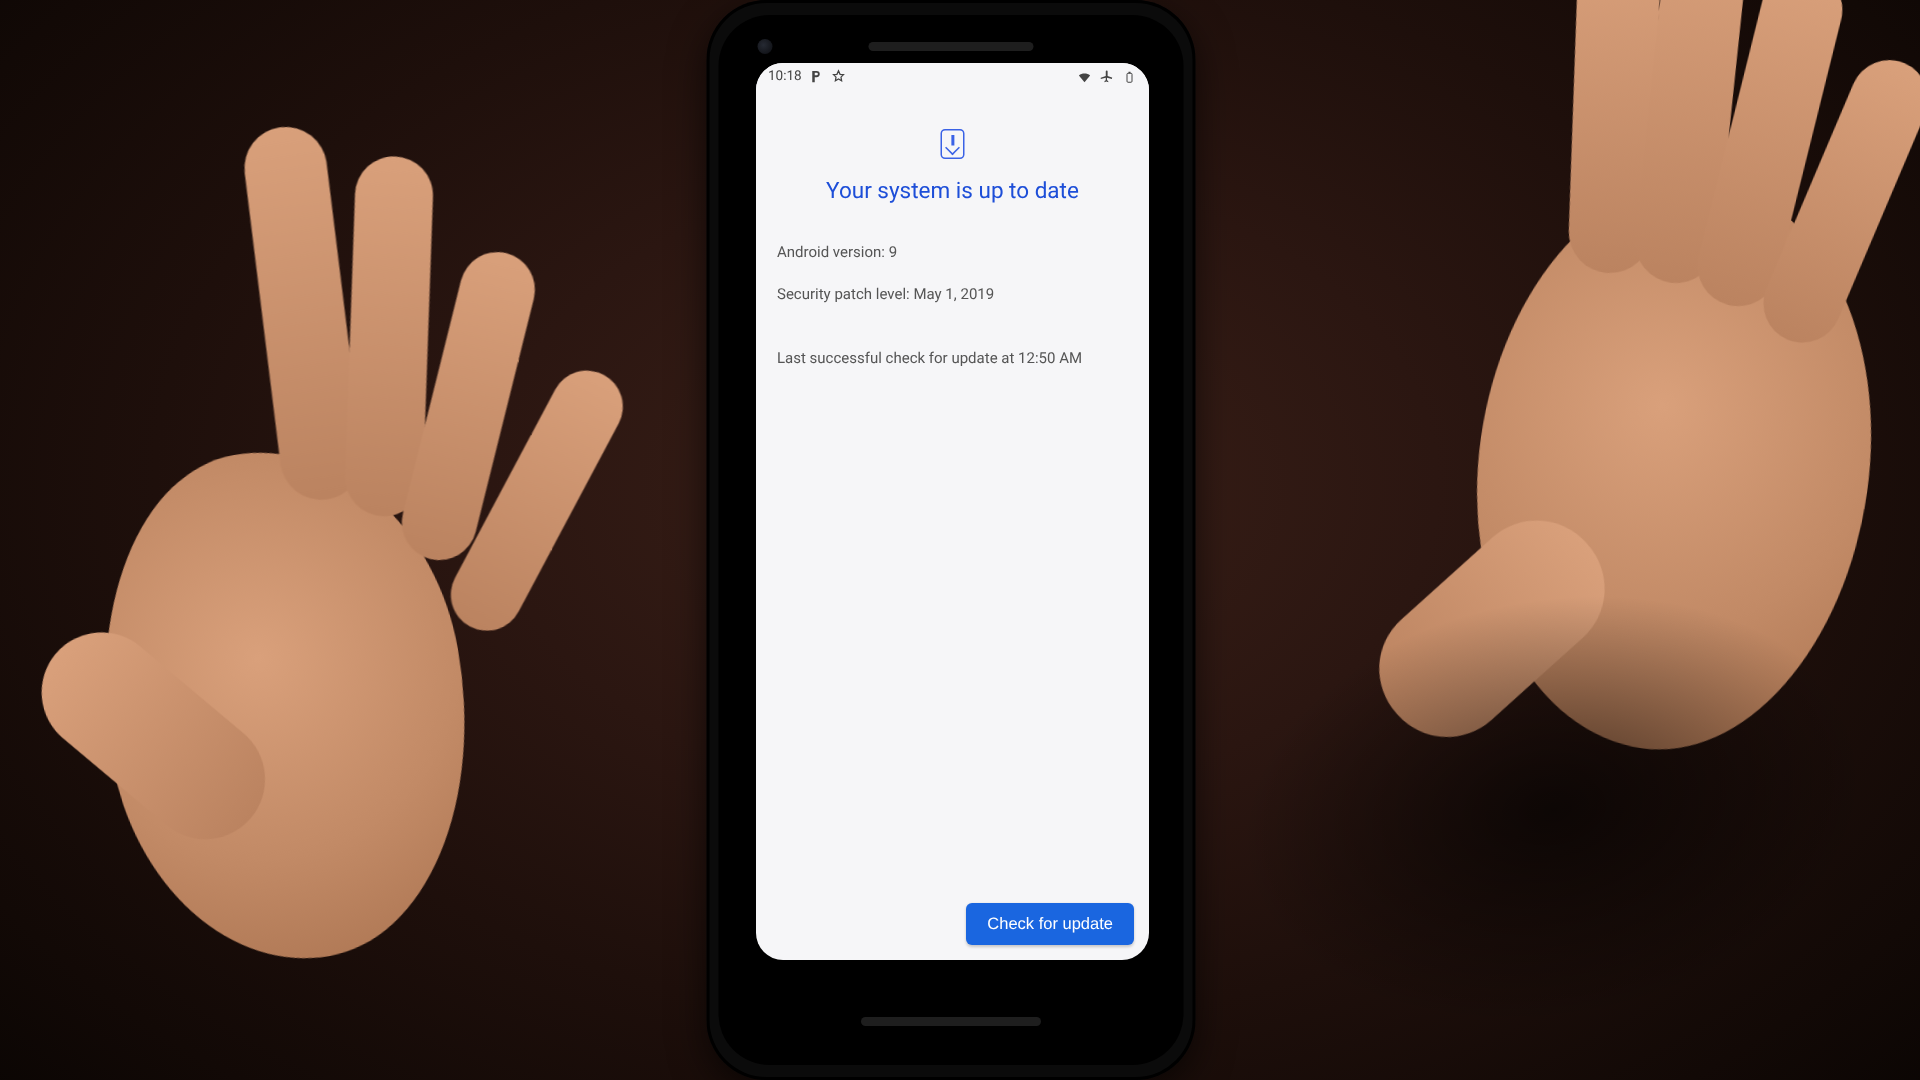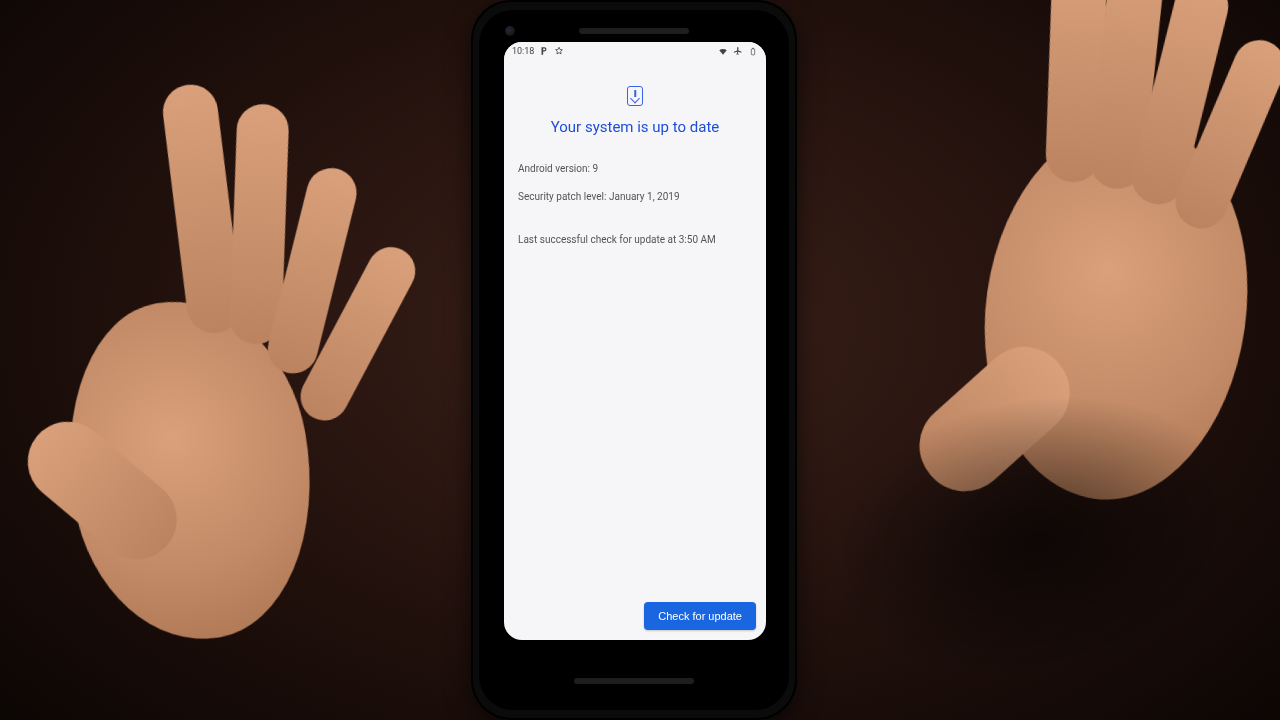--- a/index.html
+++ b/index.html
@@ -325,23 +325,23 @@
           </div>
         </div>
 
         <div class="content">
           <div class="update-icon">
             <div class="box"></div>
           </div>
           <div class="title">Your system is up to date</div>
           <div class="info">
             <p>Android version: 9</p>
-            <p>Security patch level: January 1, 2019</p>
+            <p>Security patch level: May 1, 2019</p>
             <div class="gap"></div>
-            <p>Last successful check for update at 3:50 AM</p>
+            <p>Last successful check for update at 12:50 AM</p>
           </div>
         </div>
 
         <div class="bottom-bar">
           <button class="btn">Check for update</button>
         </div>
 
       </div>
 
       <div class="speaker-bottom"></div>

